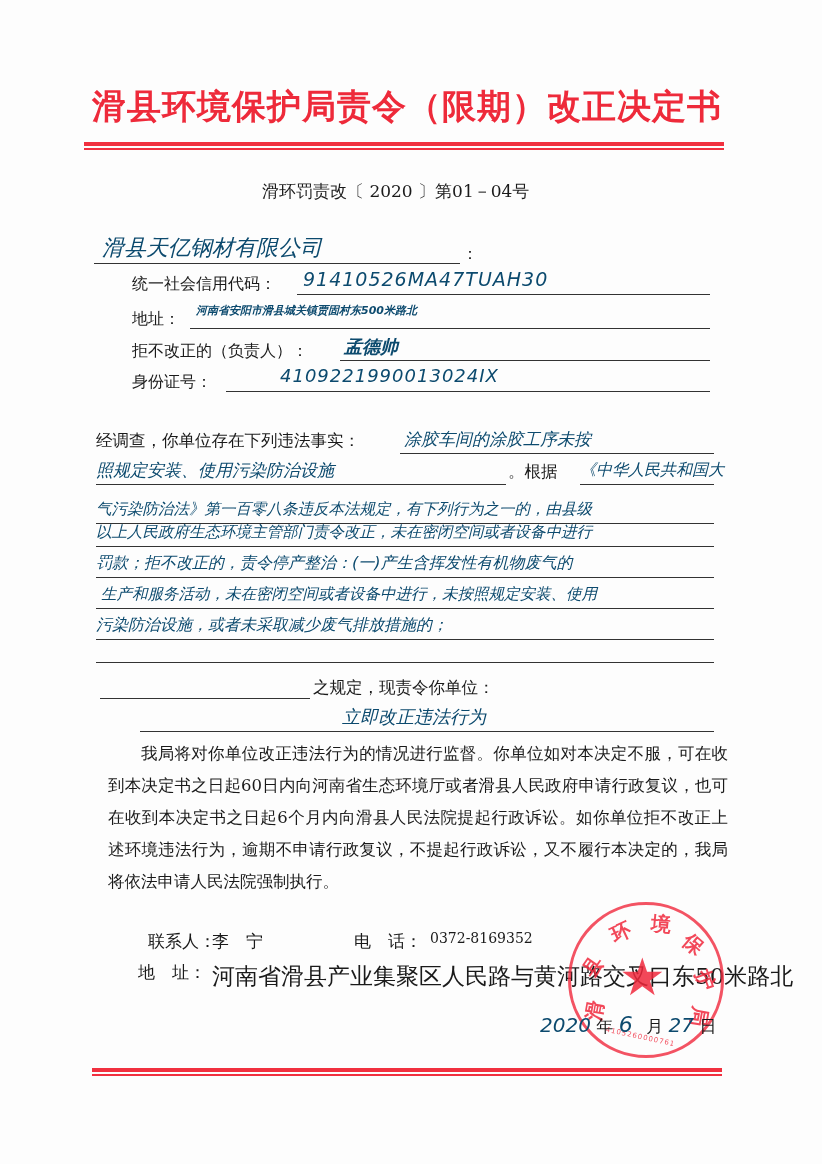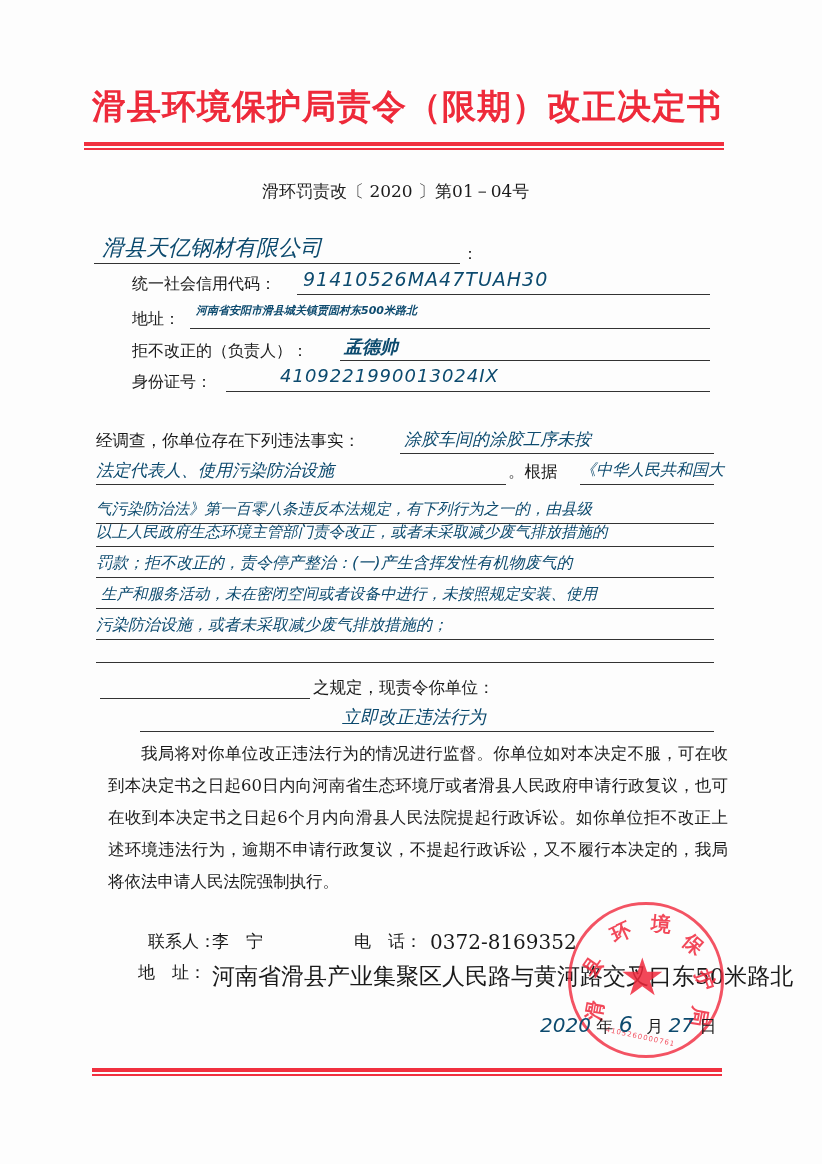--- a/index.html
+++ b/index.html
@@ -51,32 +51,32 @@
 <div class="abs line" style="left:226px;top:365px;width:484px;height:26px;">
   <span class="hand" style="font-size:18px;position:absolute;left:6px;top:0px;white-space:nowrap;letter-spacing:1px;margin-left:48px;">4109221990013024IX</span>
 </div>
 
 <div class="abs para" style="left:96px;top:425px;white-space:nowrap;">经调查，你单位存在下列违法事实：</div>
 <div class="abs line" style="left:400px;top:425px;width:314px;height:28px;">
   <span class="hand" style="font-size:17px;position:absolute;left:4px;top:3px;white-space:nowrap;">涂胶车间的涂胶工序未按</span>
 </div>
 
 <div class="abs line" style="left:96px;top:456px;width:410px;height:28px;">
-  <span class="hand" style="font-size:17px;position:absolute;left:0px;top:3px;white-space:nowrap;">法定代表人、使用污染防治设施</span>
+  <span class="hand" style="font-size:17px;position:absolute;left:0px;top:3px;white-space:nowrap;">照规定安装、使用污染防治设施</span>
 </div>
 <div class="abs para" style="left:508px;top:456px;white-space:nowrap;">。根据</div>
 <div class="abs line" style="left:580px;top:456px;width:134px;height:28px;">
   <span class="hand" style="font-size:16px;position:absolute;left:0px;top:4px;white-space:nowrap;">《中华人民共和国大</span>
 </div>
 
 <div class="abs line" style="left:96px;top:495px;width:618px;height:28px;text-align:right;">
   <span class="hand" style="font-size:15.5px;position:absolute;left:0px;top:4px;white-space:nowrap;">气污染防治法》第一百零八条违反本法规定，有下列行为之一的，由县级</span>
 </div>
 <div class="abs line" style="left:96px;top:518px;width:618px;height:28px;">
-  <span class="hand" style="font-size:15.5px;position:absolute;left:0px;top:4px;white-space:nowrap;">以上人民政府生态环境主管部门责令改正，或者未采取减少废气排放措施的</span>
+  <span class="hand" style="font-size:15.5px;position:absolute;left:0px;top:4px;white-space:nowrap;">以上人民政府生态环境主管部门责令改正，未在密闭空间或者设备中进行</span>
 </div>
 <div class="abs line" style="left:96px;top:549px;width:618px;height:28px;">
   <span class="hand" style="font-size:16px;position:absolute;left:0px;top:4px;white-space:nowrap;">罚款；拒不改正的，责令停产整治：(一)产生含挥发性有机物废气的</span>
 </div>
 <div class="abs line" style="left:96px;top:580px;width:618px;height:28px;">
   <span class="hand" style="font-size:15.5px;position:absolute;left:5px;top:4px;white-space:nowrap;">生产和服务活动，未在密闭空间或者设备中进行，未按照规定安装、使用</span>
 </div>
 <div class="abs line" style="left:96px;top:611px;width:618px;height:28px;">
   <span class="hand" style="font-size:16px;position:absolute;left:0px;top:4px;white-space:nowrap;">污染防治设施，或者未采取减少废气排放措施的；</span>
 </div>
@@ -87,21 +87,21 @@
 
 <div class="abs line" style="left:140px;top:705px;width:574px;height:26px;">
   <span class="hand" style="font-size:18px;position:absolute;left:202px;top:0px;white-space:nowrap;">立即改正违法行为</span>
 </div>
 
 <div class="abs body-text">我局将对你单位改正违法行为的情况进行监督。你单位如对本决定不服，可在收到本决定书之日起60日内向河南省生态环境厅或者滑县人民政府申请行政复议，也可在收到本决定书之日起6个月内向滑县人民法院提起行政诉讼。如你单位拒不改正上述环境违法行为，逾期不申请行政复议，不提起行政诉讼，又不履行本决定的，我局将依法申请人民法院强制执行。</div>
 
 <div class="abs label" style="left:148px;top:930px;font-size:17px;">联系人：</div>
 <div class="abs label" style="left:212px;top:930px;font-size:17px;">李　宁</div>
 <div class="abs label" style="left:354px;top:930px;font-size:17px;">电　话：</div>
-<div class="abs label" style="left:430px;top:930px;font-size:20px;">0372-8169352</div>
+<div class="abs label" style="left:430px;top:930px;font-size:14px;">0372-8169352</div>
 
 <div class="abs label" style="left:138px;top:961px;font-size:17px;">地　址：</div>
 <div class="abs label" style="left:212px;top:961px;font-size:23px;">河南省滑县产业集聚区人民路与黄河路交叉口东50米路北</div>
 
 <div class="abs stamp">
   <div class="stamp-star">★</div>
   <span class="stamp-txt" style="left:14px;top:92px;transform:rotate(-80deg);">滑</span>
   <span class="stamp-txt" style="left:12px;top:48px;transform:rotate(-55deg);">县</span>
   <span class="stamp-txt" style="left:40px;top:14px;transform:rotate(-25deg);">环</span>
   <span class="stamp-txt" style="left:80px;top:6px;transform:rotate(5deg);">境</span>

